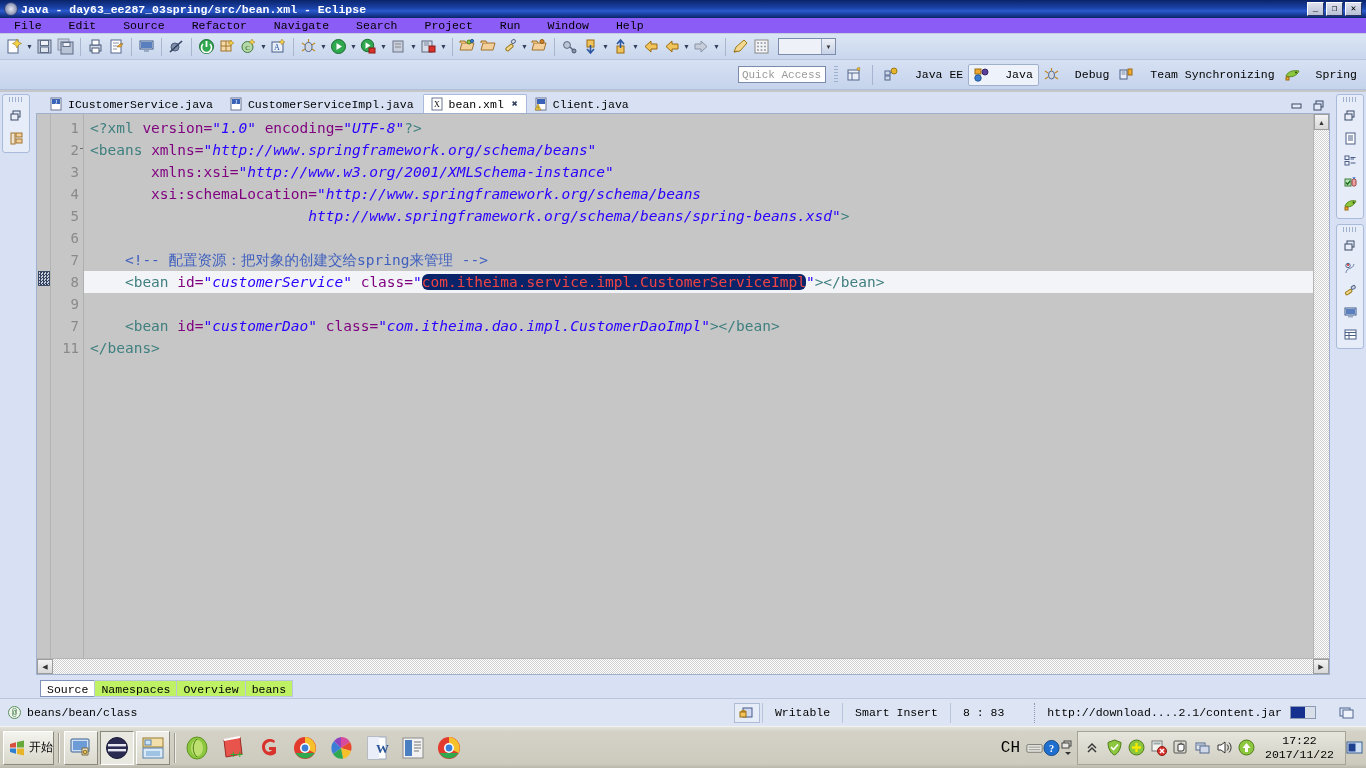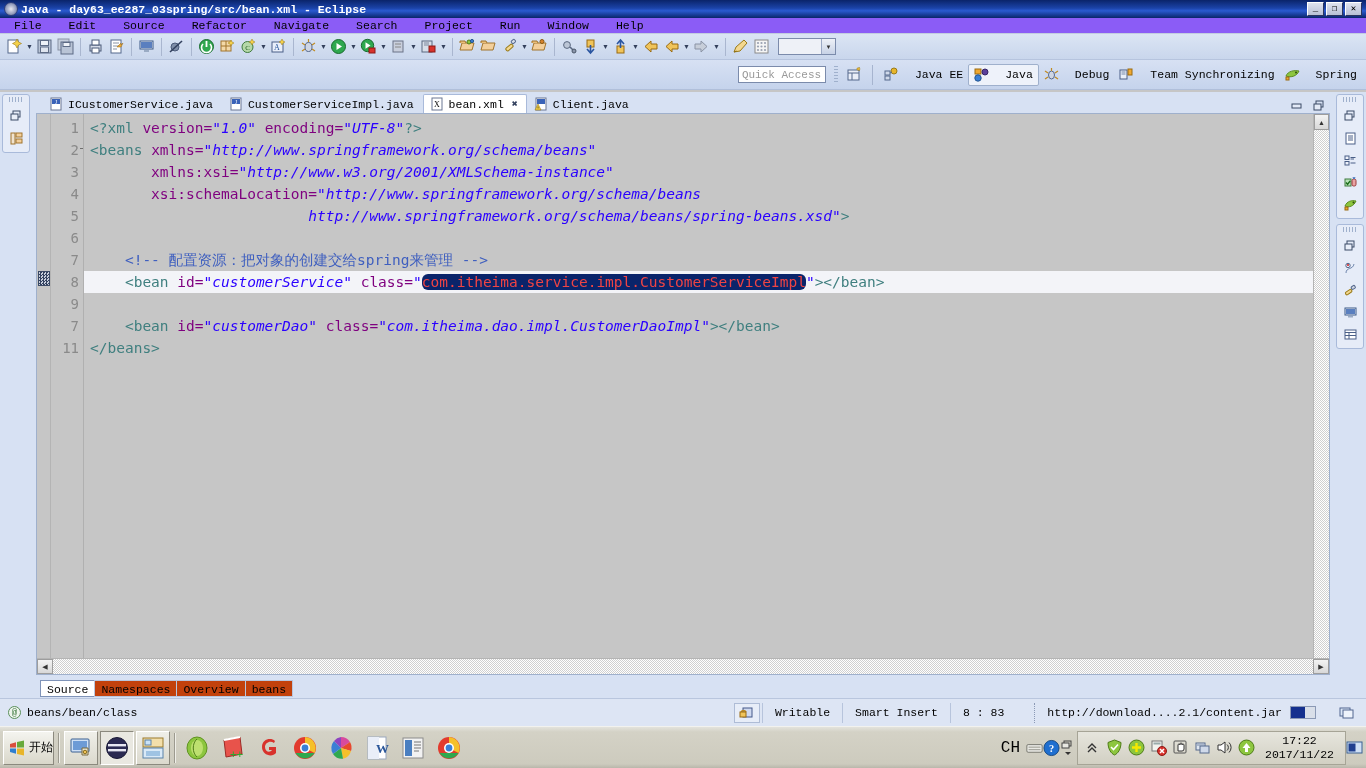--- a/index.html
+++ b/index.html
@@ -270,21 +270,21 @@
   .editor-bottom-tabs {
     position:absolute; left:0; bottom:0; right:0; height:20px;
     display:flex; align-items:center;
     background:#d7e1f3;
     padding-left:4px;
   }
   .btab {
     font-family:"Liberation Mono", monospace; font-size:11.5px;
     padding:1px 6px; height:17px; line-height:15px;
     border:1px solid #b9c6de;
-    background:#c2410c; color:#000;
+    background:#bef264; color:#000;
     margin-right:-1px;
   }
   .btab.active { background:#fff; border-color:#7f93b8; }
 
   
   .statusbar {
     position:absolute; left:0; right:0; bottom:42px; height:28px;
     background:#dde5f4;
     border-top:1px solid #b9c6de;
     display:flex; align-items:center;

